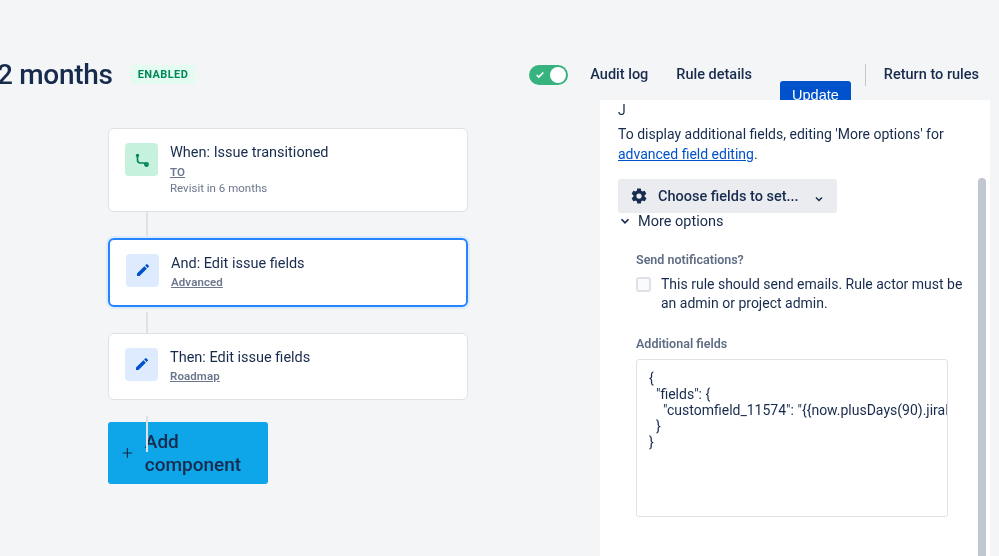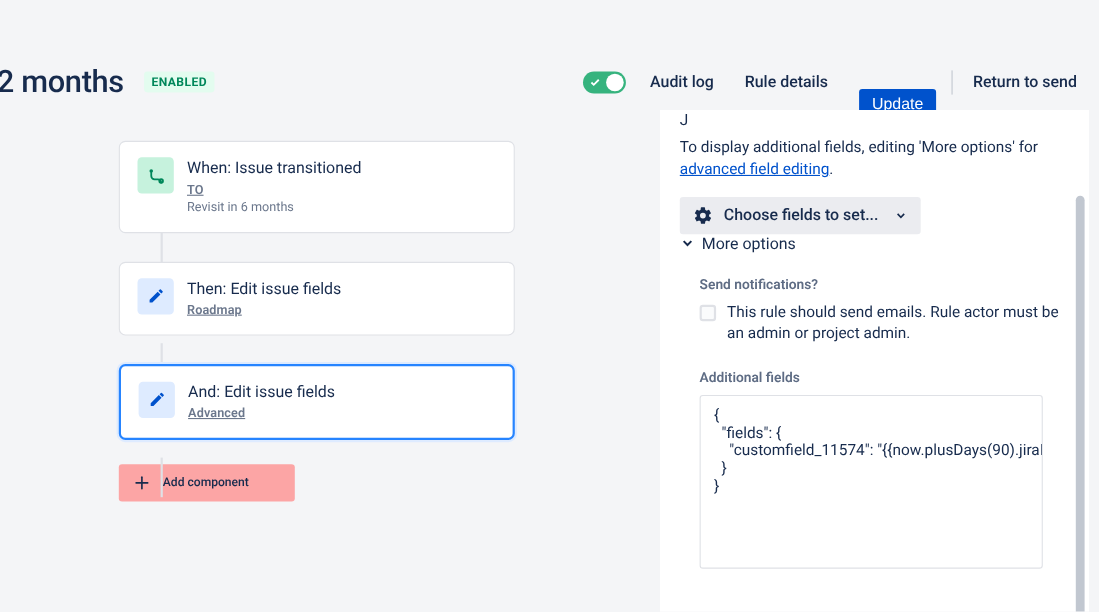--- a/index.html
+++ b/index.html
@@ -142,25 +142,25 @@
   .icon-blue  { background: #deebff; }
 
   .card-body { line-height: 1.35; }
   .card-title { font-size: 14.5px; color: var(--text); }
   .card-sub { font-size: 11.5px; color: var(--text-subtle); font-weight: 600; letter-spacing: 0.1px; margin-top:2px;text-decoration:underline;}
   .card-sub2 { font-size: 11.5px; color: var(--text-subtle); margin-top: 1px; }
 
   .add-component {
     margin-top: 22px;
     width: 160px;
-    background: #fca5a5;
+    background: #0ea5e9;
     border-radius: 3px;
     padding: 8px 12px;
     display: flex; align-items: center; gap: 10px;
-    font-size: 11px; font-weight: 500; color: var(--text);
+    font-size: 19px; font-weight: 500; color: var(--text);
     cursor: pointer;
   }
 
   
   .right-panel {
     position: absolute;
     left: 600px;
     top: 100px;
     width: 390px;
     bottom: 0;
@@ -184,21 +184,21 @@
     color: var(--text);
     margin: 16px 0 14px 0;
   }
   .help-text a { color: var(--link); text-decoration: underline; text-align: right; }
 
   .choose-btn {
     background: #ebecf0;
     border-radius: 3px;
     padding: 8px 12px;
     display: inline-flex;
-    align-items: center;
+    align-items: flex-end;
     gap: 10px;
     font-size: 14.5px; font-weight: 500;
     cursor: pointer;
   }
   .gear-icon { width: 18px; height: 18px; flex-shrink:0; }
   .chev { margin-left: 4px; }
 
   .more-opts {
     display: flex; align-items: center; gap: 6px;
     font-size: 14.5px; font-weight: 400;
@@ -245,21 +245,21 @@
     <svg class="tick" viewBox="0 0 24 24" fill="none" stroke="white" stroke-width="4">
         <polyline points="4 12 9 17 20 6"></polyline>
       </svg>
     <span class="knob"></span>
   </div>
 
   <span class="hdr-link">Audit log</span>
   <span class="hdr-link">Rule details</span>
   <button class="btn-primary">Update</button>
   <span class="vdiv"></span>
-  <span class="hdr-link hdr-last">Return to send</span>
+  <span class="hdr-link hdr-last">Return to rules</span>
 </div>
 
 <div class="chain">
   <div class="connector conn1"></div>
   <div class="connector conn2"></div>
   <div class="connector conn3"></div>
 
   <div class="card">
     <div class="icon-sq icon-green">
       <svg width="18" height="18" viewBox="0 0 24 24" fill="none" stroke="#00875a" stroke-width="2.2" stroke-linecap="round">
@@ -268,41 +268,41 @@
         <path d="M6 8 v4 a4 4 0 0 0 4 4 h4 a4 4 0 0 1 4 4" fill="none"></path>
       </svg>
     </div>
     <div class="card-body">
       <div class="card-title">When: Issue transitioned</div>
       <div class="card-sub">TO</div>
       <div class="card-sub2">Revisit in 6 months</div>
     </div>
   </div>
 
+  <div class="card selected">
+    <div class="icon-sq icon-blue">
+      <svg width="16" height="16" viewBox="0 0 24 24" fill="#0052cc">
+          <path d="M3 17.25V21h3.75L17.81 9.94l-3.75-3.75L3 17.25zM20.71 7.04a1 1 0 0 0 0-1.41l-2.34-2.34a1 1 0 0 0-1.41 0l-1.83 1.83 3.75 3.75 1.83-1.83z"></path>
+        </svg>
+    </div>
+    <div class="card-body">
+      <div class="card-title">And: Edit issue fields</div>
+      <div class="card-sub">Advanced</div>
+    </div>
+  </div>
+
   <div class="card">
     <div class="icon-sq icon-blue">
       <svg width="16" height="16" viewBox="0 0 24 24" fill="#0052cc">
           <path d="M3 17.25V21h3.75L17.81 9.94l-3.75-3.75L3 17.25zM20.71 7.04a1 1 0 0 0 0-1.41l-2.34-2.34a1 1 0 0 0-1.41 0l-1.83 1.83 3.75 3.75 1.83-1.83z"></path>
         </svg>
     </div>
     <div class="card-body">
       <div class="card-title">Then: Edit issue fields</div>
       <div class="card-sub">Roadmap</div>
-    </div>
-  </div>
-
-  <div class="card selected">
-    <div class="icon-sq icon-blue">
-      <svg width="16" height="16" viewBox="0 0 24 24" fill="#0052cc">
-          <path d="M3 17.25V21h3.75L17.81 9.94l-3.75-3.75L3 17.25zM20.71 7.04a1 1 0 0 0 0-1.41l-2.34-2.34a1 1 0 0 0-1.41 0l-1.83 1.83 3.75 3.75 1.83-1.83z"></path>
-        </svg>
-    </div>
-    <div class="card-body">
-      <div class="card-title">And: Edit issue fields</div>
-      <div class="card-sub">Advanced</div>
     </div>
   </div>
 
   <div class="add-component">
     <svg width="18" height="18" viewBox="0 0 24 24" stroke="#172b4d" stroke-width="2" stroke-linecap="round" fill="none">
         <line x1="12" y1="5" x2="12" y2="19"></line>
         <line x1="5" y1="12" x2="19" y2="12"></line>
       </svg>
     <span>Add component</span>
   </div>

